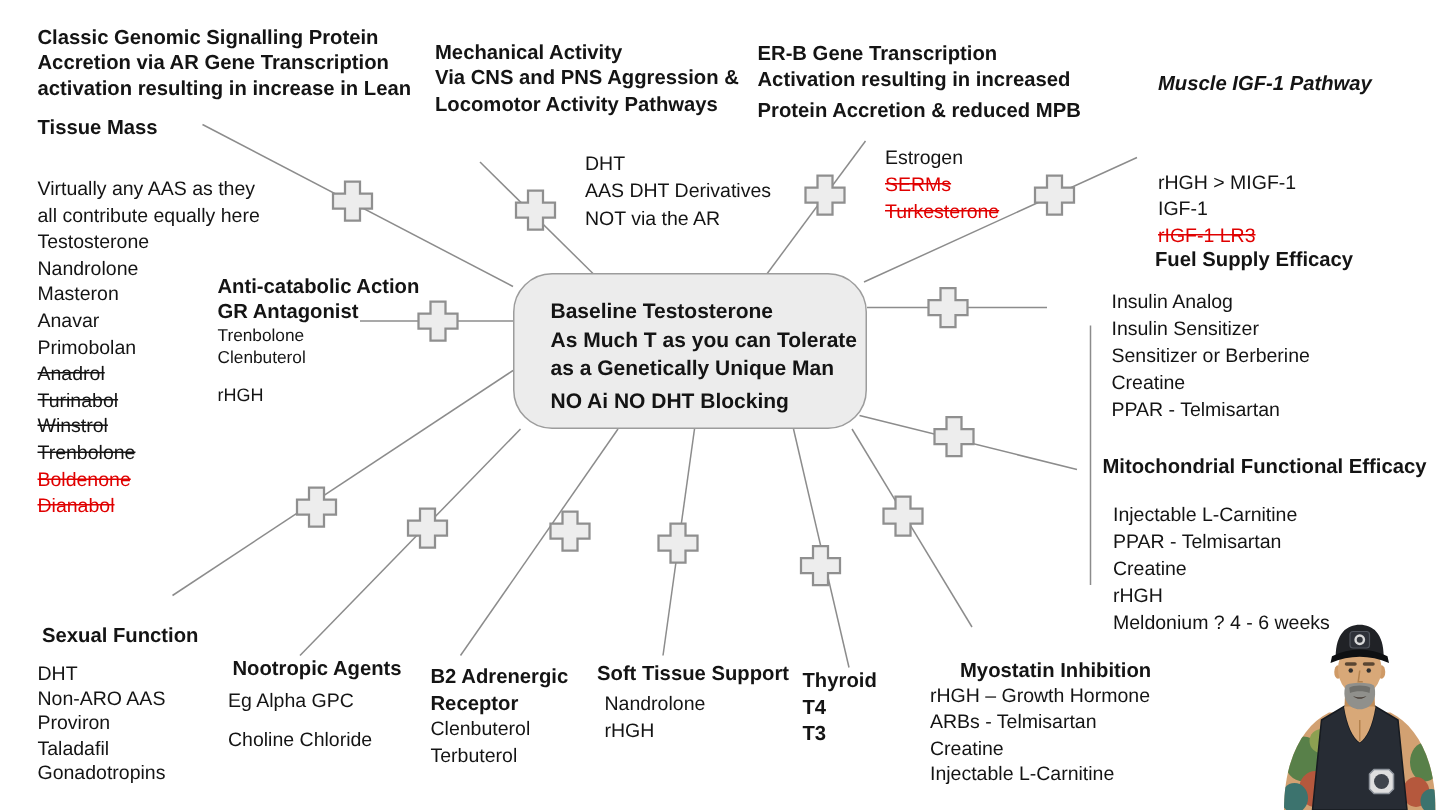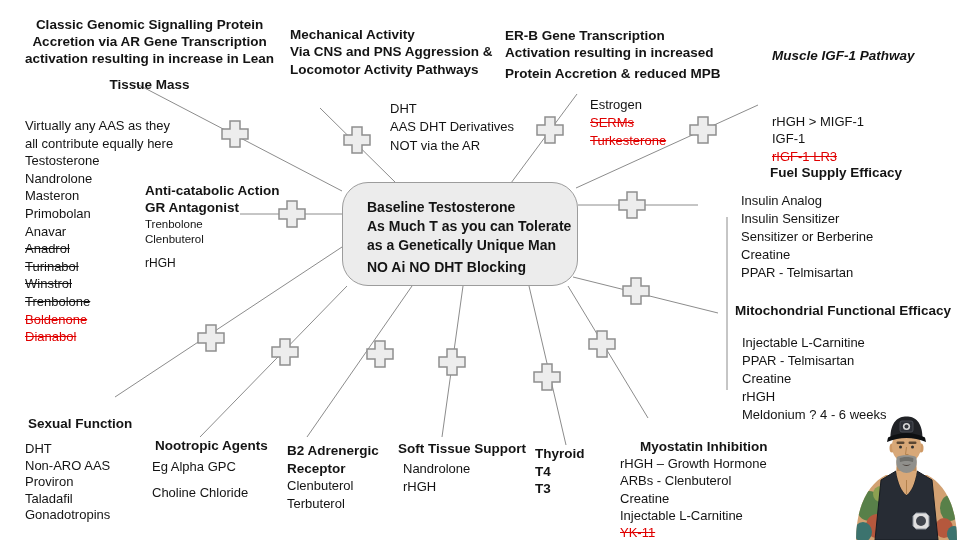--- a/index.html
+++ b/index.html
@@ -59,34 +59,34 @@
 
   <div id="center-box">
     <div id="center-text">
       <span>Baseline Testosterone</span>
       <span>As Much T as you can Tolerate</span>
       <span>as a Genetically Unique Man</span>
       <span class="last">NO Ai NO DHT Blocking</span>
     </div>
   </div>
 
-  <div class="node bold" style="left:25px;top:16px;line-height:17px;text-align:center;">
+  <div class="node bold" style="left:25px;top:16px;line-height:17px;">
       <div class="li">Classic Genomic Signalling Protein</div>
       <div class="li">Accretion via AR Gene Transcription</div>
       <div class="li">activation resulting in increase in Lean</div>
       <div class="li gap">Tissue Mass</div>
     </div>
   <div class="node" style="left:25px;top:117px;line-height:17.6px;">
       <div class="li">Virtually any AAS as they</div>
       <div class="li">all contribute equally here</div>
       <div class="li">Testosterone</div>
       <div class="li">Nandrolone</div>
       <div class="li">Masteron</div>
+      <div class="li">Anavar</div>
       <div class="li">Primobolan</div>
-      <div class="li">Anavar</div>
       <div class="li strike">Anadrol</div>
       <div class="li strike">Turinabol</div>
       <div class="li strike">Winstrol</div>
       <div class="li strike">Trenbolone</div>
       <div class="li strike red">Boldenone</div>
       <div class="li strike red">Dianabol</div>
     </div>
 
   <div class="node bold" style="left:145px;top:182px;line-height:17px;">
       <div class="li">Anti-catabolic Action</div>
@@ -191,24 +191,23 @@
       <div class="li">Thyroid</div>
       <div class="li">T4</div>
       <div class="li">T3</div>
     </div>
 
   <div class="node bold" style="left:620px;top:438px;padding-left:20px;">
       <div class="li">Myostatin Inhibition</div>
     </div>
   <div class="node" style="left:620px;top:455px;line-height:17.3px;">
       <div class="li">rHGH – Growth Hormone</div>
-      <div class="li">ARBs - Clenbuterol</div>
+      <div class="li">ARBs - Telmisartan</div>
       <div class="li">Creatine</div>
       <div class="li">Injectable L-Carnitine</div>
-      <div class="li strike red">YK-11</div>
     </div>
 
   <svg id="avatar" viewBox="0 0 107 130">
     <defs>
       <clipPath id="bodyclip">
           <path d="M3,130 C3,97 15,74 33,65 L74,65 C92,74 104,97 104,130 Z"></path>
         </clipPath>
     </defs>
     <path d="M3,130 C3,97 15,74 33,65 L74,65 C92,74 104,97 104,130 Z" fill="#d2a172"></path>
     <g clip-path="url(#bodyclip)" opacity="0.92">

